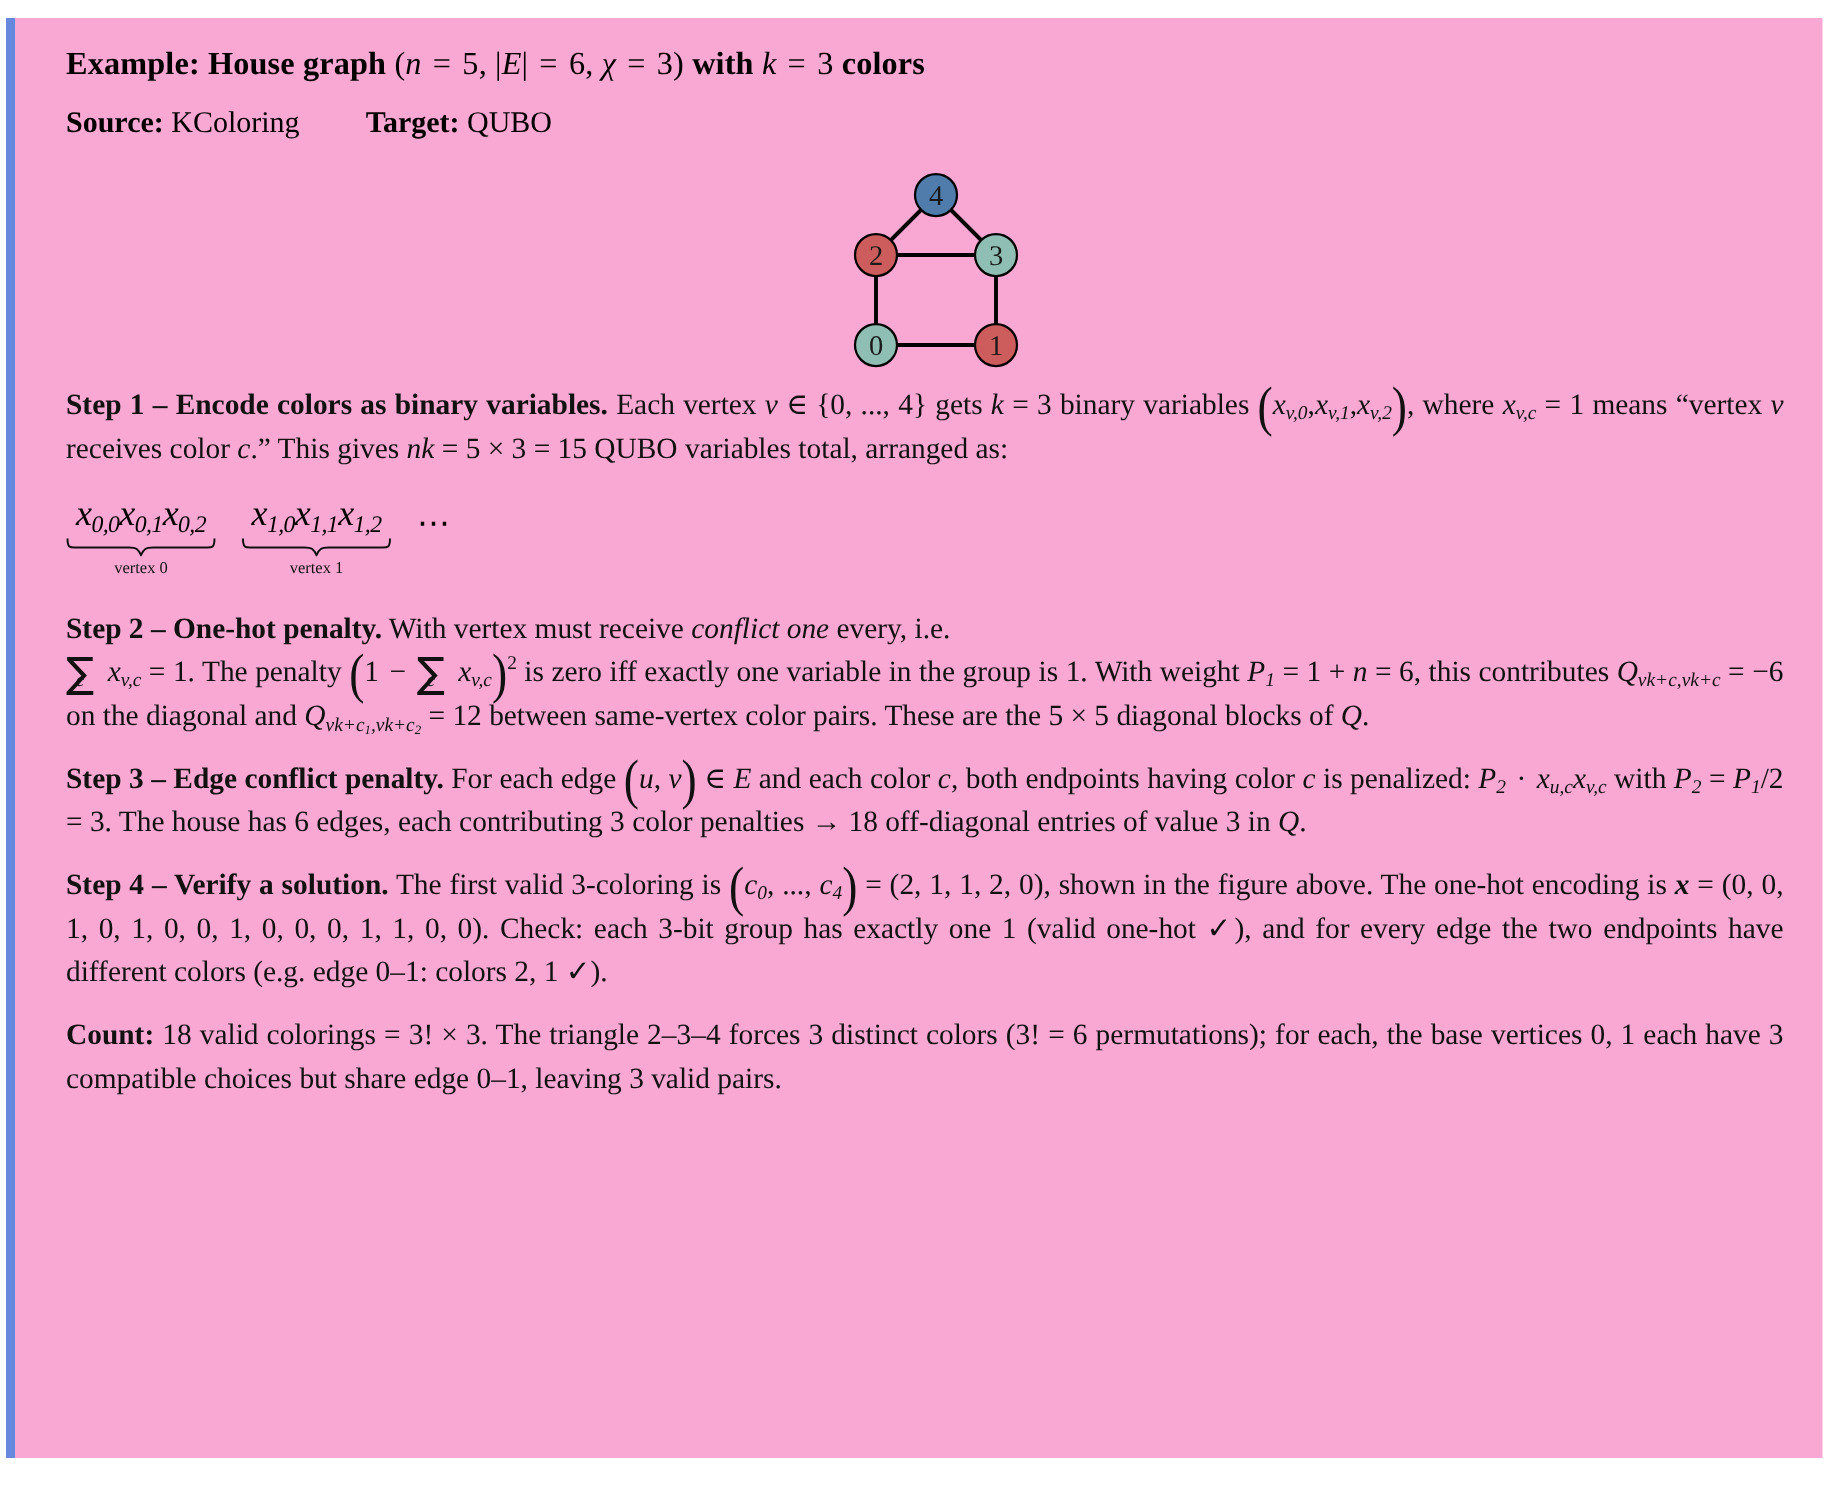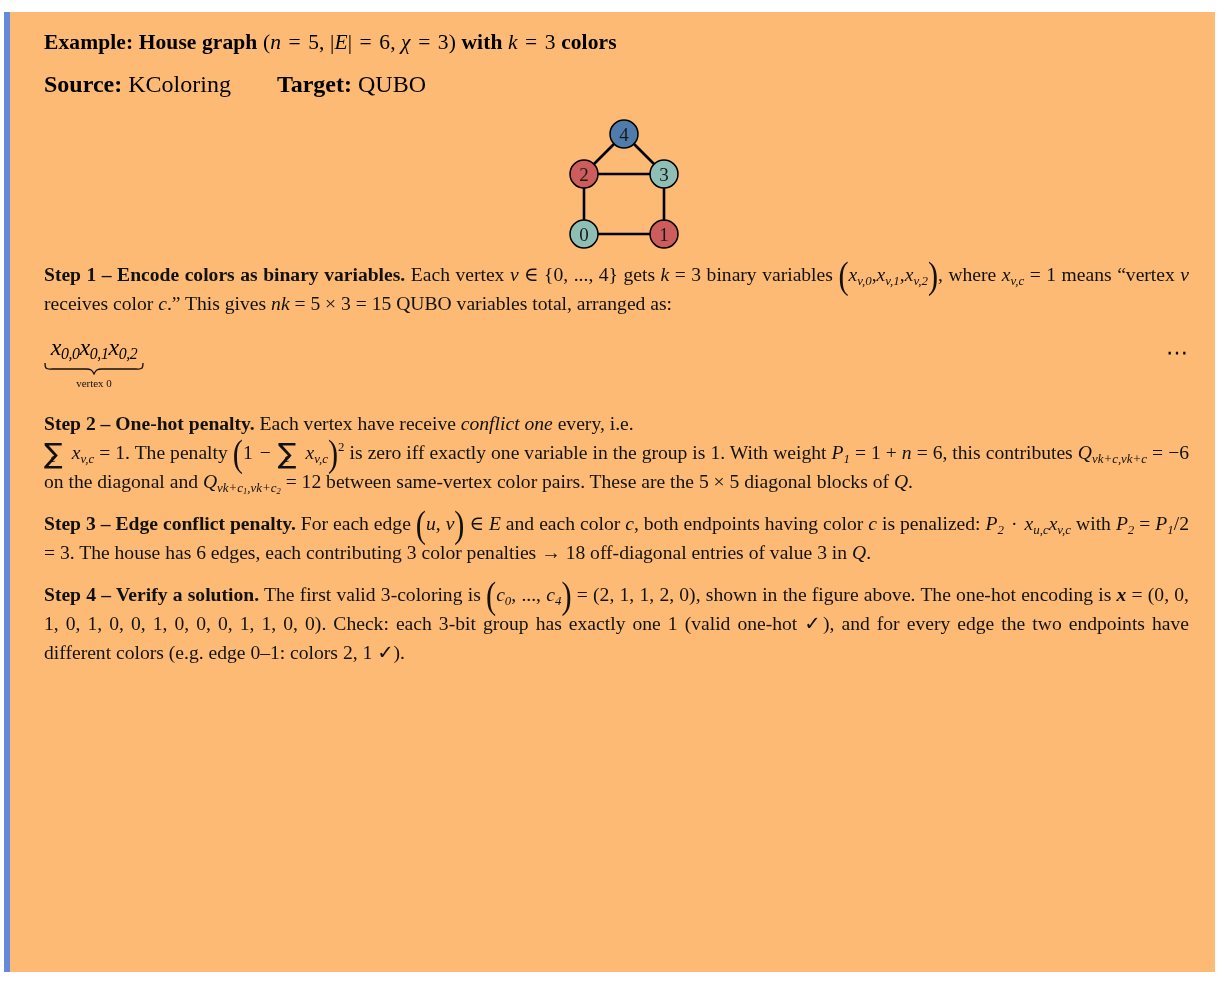--- a/index.html
+++ b/index.html
@@ -12,21 +12,21 @@
   }
   body {
     font-family: "Liberation Serif", "DejaVu Serif", serif;
   }
   .card {
     position: absolute;
     left: 4px;
     top: 12px;
     width: 1211px;
     height: 960px;
-    background: #fdba74;
+    background: #f9a8d4;
     border-left: 6px solid #6688dd;
     box-sizing: border-box;
   }
   .inner {
     padding: 18px 26px 10px 34px;
   }
 
   
   .mi { font-style: italic; font-family: "Liberation Serif", "DejaVu Serif", serif; }
   .op { font-style: normal; padding: 0 2px; }
@@ -44,21 +44,21 @@
 
   .hdr1 {
     font-size: 21.5px;
     font-weight: bold;
     color: #000;
     margin: 0 0 16px 0;
     letter-spacing: 0.1px;
   }
   .hdr1 .lite { font-weight: normal; }
   .hdr2 {
-    font-size: 24px;
+    font-size: 20px;
     color: #000;
     margin: 0 0 8px 0;
   }
   .hdr2 b { font-weight: bold; }
   .hdr2 .gap { display: inline-block; width: 34px; }
 
   .figwrap {
     width: 100%;
     display: flex;
     justify-content: center;
@@ -109,21 +109,21 @@
     font-family: "Liberation Serif", serif;
     vertical-align: -0.18em;
     line-height: 0;
     display: inline-block;
     transform: scaleY(1.22);
   }
 
   
   .display-eq {
     display: flex;
-    justify-content: space-between;
+    justify-content: flex-start;
     align-items: flex-start;
     gap: 17px;
     margin: 16px 0 20px 0;
   }
   .vgroup {
     display: inline-flex;
     flex-direction: column;
     align-items: center;
   }
   .vgroup .vars {
@@ -207,33 +207,43 @@
 
     <div class="display-eq">
       <div class="vgroup">
         <div class="vars"><span class="mi">x<sub>0,0</sub></span><span class="mi">x<sub>0,1</sub></span><span class="mi">x<sub>0,2</sub></span></div>
         <svg class="brace" viewBox="0 0 100 13" preserveAspectRatio="none">
           <path d="M1,1 C1,8 3,7 8,7 L42,7 C47,7 48,8 50,12 C52,8 53,7 58,7 L92,7 C97,7 99,8 99,1" fill="none" stroke="#111" stroke-width="1.3"></path>
         </svg>
         <div class="blabel">vertex 0</div>
       </div>
 
+      <div class="vgroup">
+        <div class="vars"><span class="mi">x<sub>1,0</sub></span><span class="mi">x<sub>1,1</sub></span><span class="mi">x<sub>1,2</sub></span></div>
+        <svg class="brace" viewBox="0 0 100 13" preserveAspectRatio="none">
+          <path d="M1,1 C1,8 3,7 8,7 L42,7 C47,7 48,8 50,12 C52,8 53,7 58,7 L92,7 C97,7 99,8 99,1" fill="none" stroke="#111" stroke-width="1.3"></path>
+        </svg>
+        <div class="blabel">vertex 1</div>
+      </div>
 
       <div class="dots">⋯</div>
 
     </div>
 
     <p class="para">
-      <b class="step-lead">Step 2 – One-hot penalty.</b><span> Each vertex have receive </span><i>conflict one</i><span> every, i.e.</span><br>
+      <b class="step-lead">Step 2 – One-hot penalty.</b><span> With vertex must receive </span><i>conflict one</i><span> every, i.e.</span><br>
       <span class="sumgroup"><span class="sum">∑<span class="sumsub">c</span></span></span><span class="mi">x<sub><span class="mi">v</span>,<span class="mi">c</span></sub></span><span> = 1. The penalty </span><span class="bigparen">(</span>1 <span class="op">−</span> <span class="sumgroup"><span class="sum">∑<span class="sumsub">c</span></span></span><span class="mi">x<sub><span class="mi">v</span>,<span class="mi">c</span></sub></span><span class="bigparen">)</span><sup>2</sup><span> is zero iff exactly one variable in the group is 1. With weight </span><span class="mi">P<sub>1</sub></span><span> = 1 + </span><span class="mi">n</span><span> = 6, this contributes </span><span class="mi">Q<sub><span class="mi">vk</span>+<span class="mi">c</span>,<span class="mi">vk</span>+<span class="mi">c</span></sub></span><span> = −6 on the diagonal and </span><span class="mi">Q<sub><span class="mi">vk</span>+<span class="mi">c</span><sub>1</sub>,<span class="mi">vk</span>+<span class="mi">c</span><sub>2</sub></sub></span><span> = 12 between same-vertex color pairs. These are the 5 × 5 diagonal blocks of </span><span class="mi">Q</span><span>.</span>
     </p>
 
     <p class="para">
       <b class="step-lead">Step 3 – Edge conflict penalty.</b><span> For each edge </span><span class="bigparen">(</span><span class="mi">u</span>, <span class="mi">v</span><span class="bigparen">)</span><span> ∈ </span><span class="mi">E</span><span> and each color </span><span class="mi">c</span><span>, both endpoints having color </span><span class="mi">c</span><span> is penalized: </span><span class="mi">P<sub>2</sub></span> <span class="op">·</span> <span class="mi">x<sub><span class="mi">u</span>,<span class="mi">c</span></sub></span><span class="mi">x<sub><span class="mi">v</span>,<span class="mi">c</span></sub></span><span> with </span><span class="mi">P<sub>2</sub></span><span> = </span><span class="mi">P<sub>1</sub></span><span>/2 = 3. The house has 6 edges, each contributing 3 color penalties → 18 off-diagonal entries of value 3 in </span><span class="mi">Q</span><span>.</span>
     </p>
 
     <p class="para">
       <b class="step-lead">Step 4 – Verify a solution.</b><span> The first valid 3-coloring is </span><span class="bigparen">(</span><span class="mi">c<sub>0</sub></span>, ..., <span class="mi">c<sub>4</sub></span><span class="bigparen">)</span><span> = (2, 1, 1, 2, 0), shown in the figure above. The one-hot encoding is </span><b><i>x</i></b><span> = (0, 0, 1, 0, 1, 0, 0, 1, 0, 0, 0, 1, 1, 0, 0). Check: each 3-bit group has exactly one 1 (valid one-hot ✓), and for every edge the two endpoints have different colors (e.g. edge 0–1: colors 2, 1 ✓).</span>
     </p>
 
+    <p class="para last">
+      <b class="step-lead">Count:</b><span> 18 valid colorings = 3! × 3. The triangle 2–3–4 forces 3 distinct colors (3! = 6 permutations); for each, the base vertices 0, 1 each have 3 compatible choices but share edge 0–1, leaving 3 valid pairs.</span>
+    </p>
 
   </div>
 </div>
 
 </body></html>

